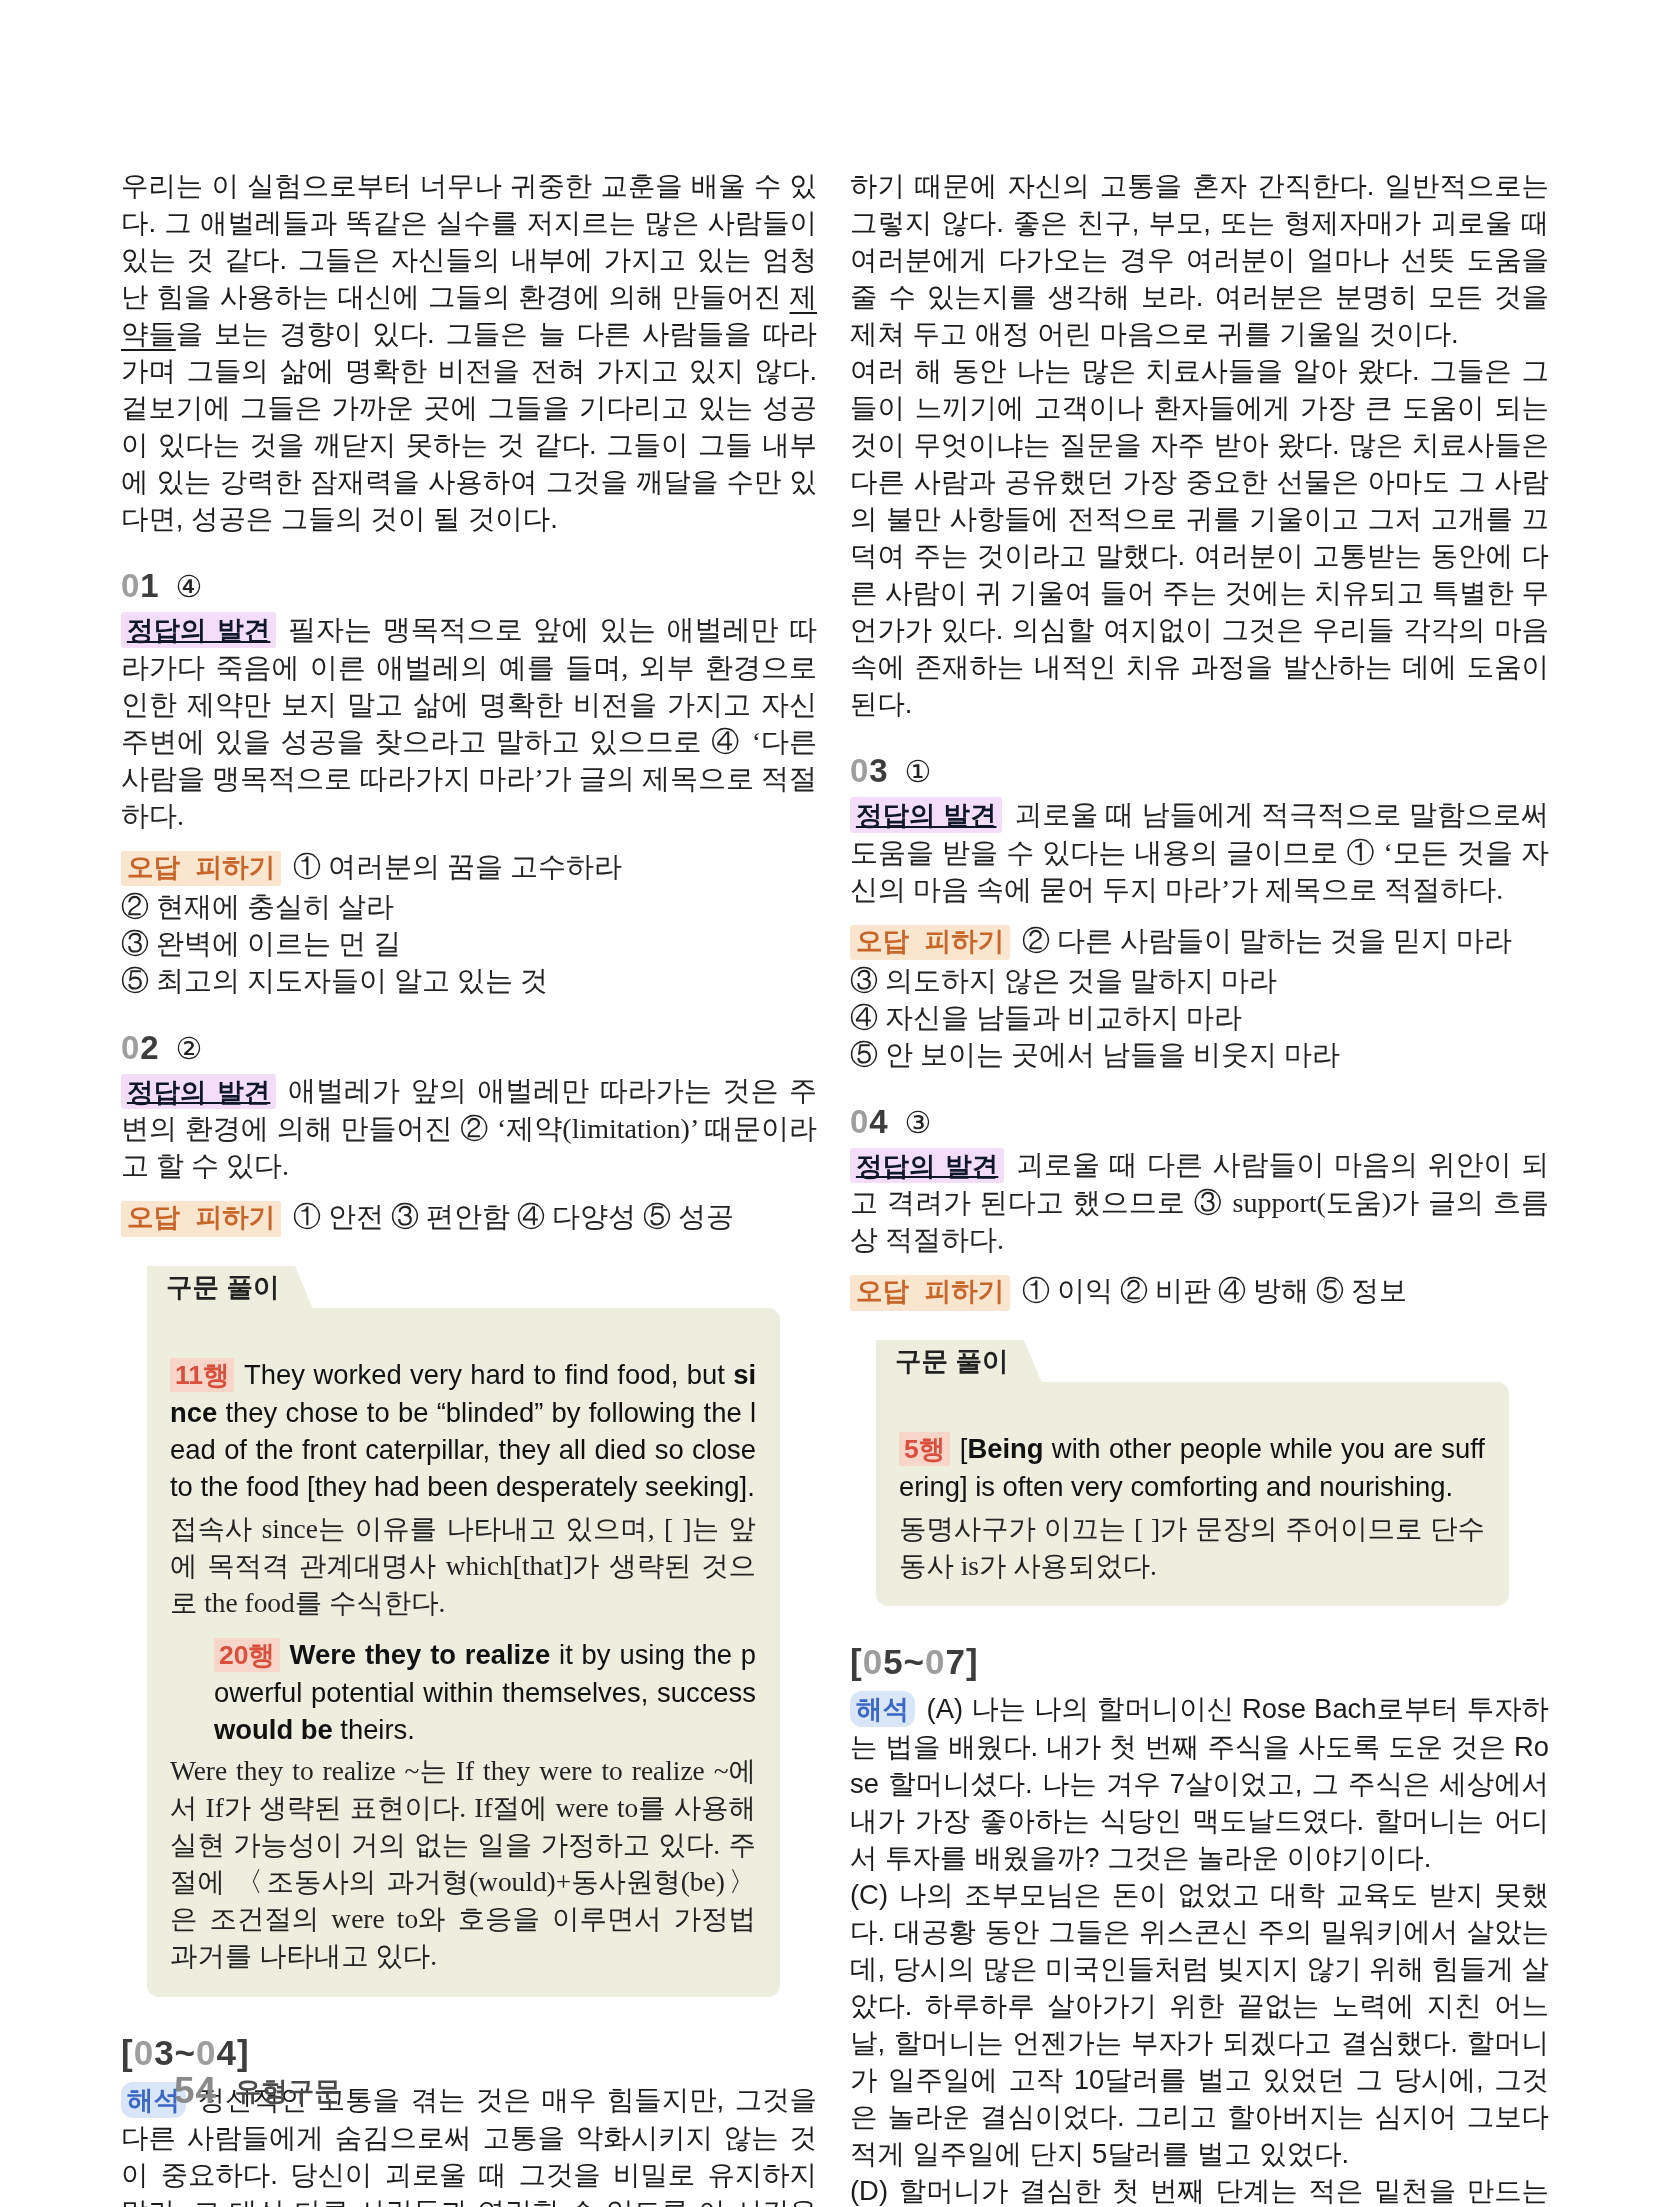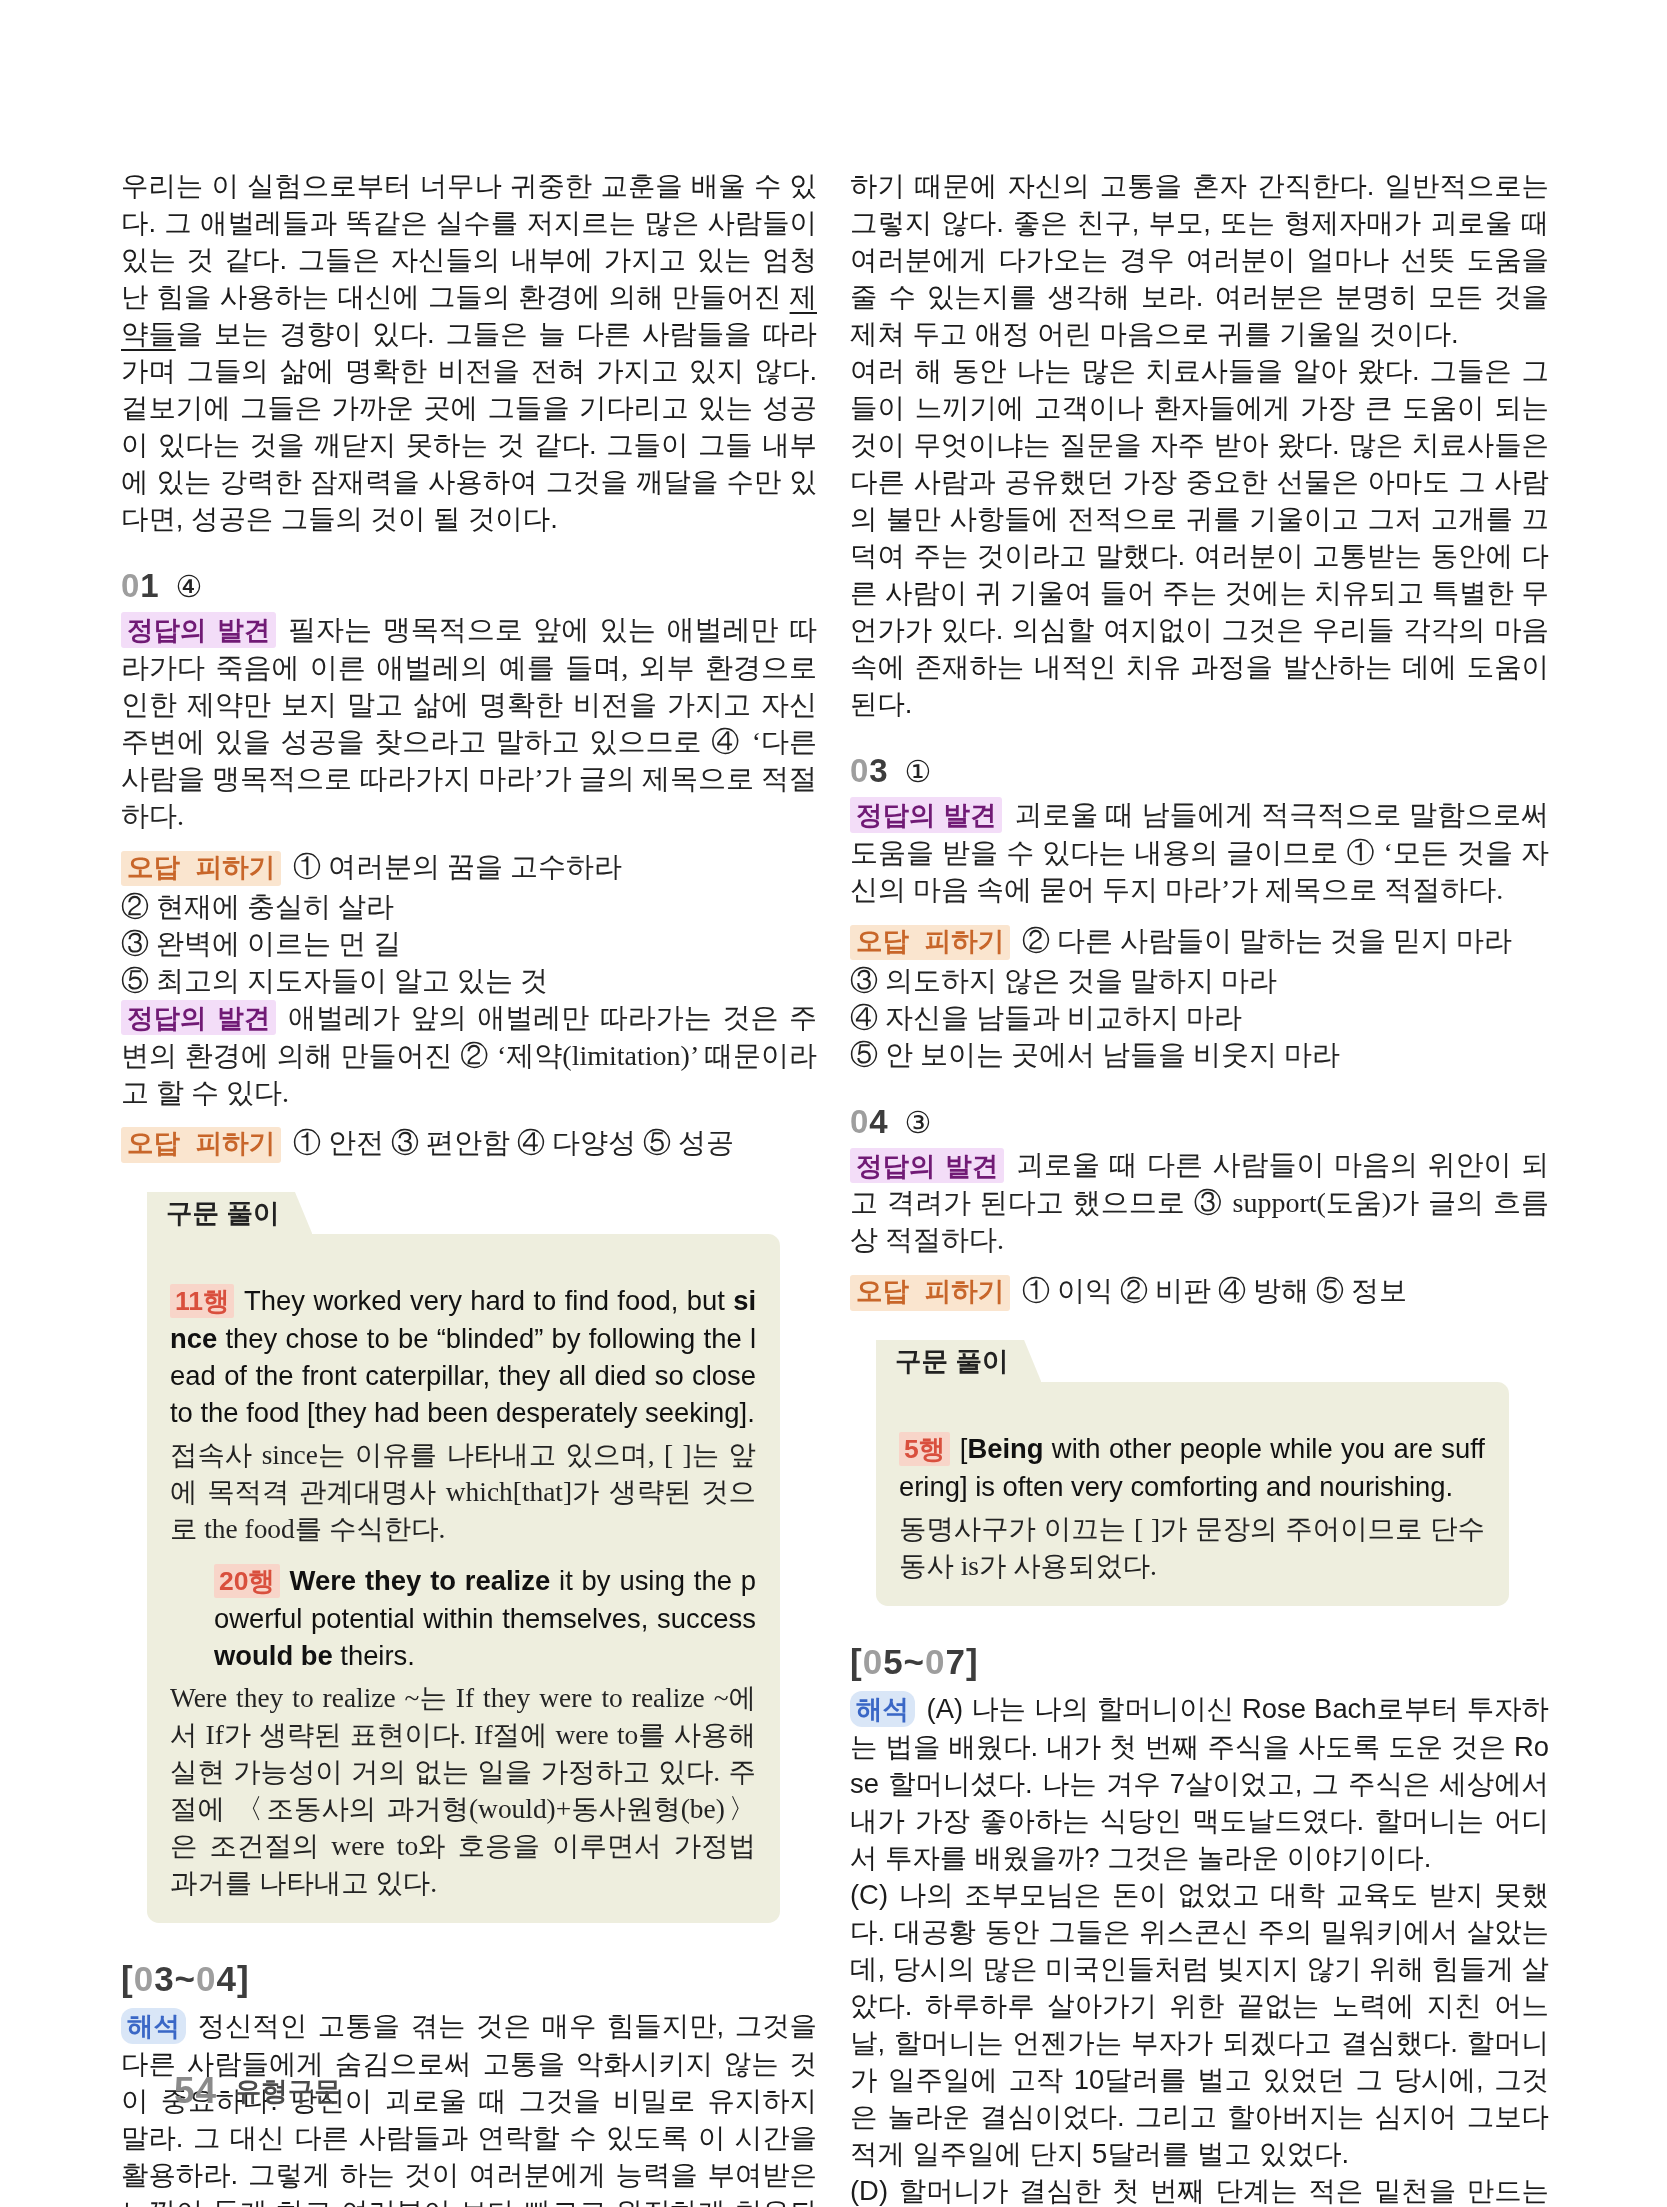--- a/index.html
+++ b/index.html
@@ -30,21 +30,21 @@
     letter-spacing:1px;
   }
   .sg{color:#9e9e9e;}
   .sb{font-weight:bold;}
   .su{text-decoration:underline;text-underline-offset:5.9px;text-decoration-thickness:2px;}
   .blk{margin-top:13.7px;}
   .chip{
     display:inline;font-family:"Liberation Sans",sans-serif;font-weight:bold;font-size:26.5px;
     padding:2.9px 5.9px;margin-right:11.8px;border-radius:2.9px;white-space:nowrap;
   }
-  .chip-discovery{color:#701a75;background:#f3ddf8;}
+  .chip-discovery{color:#0f172a;background:#f3ddf8;text-decoration:underline;}
   .chip-avoid{color:#c8662a;background:#fae5cf;font-family:Liberation Mono, monospace;}
   .chip-trans{color:#3a67c6;background:#d9e6f7;border-radius:12px;}
   .sbox{margin:27.4px 0 0 25.5px;width:633px;}
   .sbox-tab{
     display:inline-block;background:#eeeede;color:#222;
     font-weight:bold;font-size:26.5px;line-height:29px;
     padding:7.8px 33px 5.9px 19.6px;
     clip-path:polygon(0 0,calc(100% - 17.6px) 0,100% 100%,0 100%);
     vertical-align:bottom;
   }
@@ -75,20 +75,23 @@
   <div class="qhead">
     <span><span class="sg">0</span><span>1</span></span><span class="ans">④</span>
   </div>
   <p class="expl">
     <span class="chip chip-discovery">정답의 발견</span><span><span>필자는 맹목적으로 앞에 있는 애벌레만 따라가다 죽음에 이른 애벌레의 예를 들며, 외부 환경으로 인한 제약만 보지 말고 삶에 명확한 비전을 가지고 자신 주변에 있을 성공을 찾으라고 말하고 있으므로 ④ ‘다른 사람을 맹목적으로 따라가지 마라’가 글의 제목으로 적절하다.</span></span>
   </p>
   <p class="expl blk">
     <span class="chip chip-avoid">오답 피하기</span><span><span>① 여러분의 꿈을 고수하라</span><br><span>② 현재에 충실히 살라</span><br><span>③ 완벽에 이르는 먼 길</span><br><span>⑤ 최고의 지도자들이 알고 있는 것</span></span>
   </p>
 
+  <div class="qhead">
+    <span><span class="sg">0</span><span>2</span></span><span class="ans">②</span>
+  </div>
   <p class="expl">
     <span class="chip chip-discovery">정답의 발견</span><span><span>애벌레가 앞의 애벌레만 따라가는 것은 주변의 환경에 의해 만들어진 ② ‘제약(limitation)’ 때문이라고 할 수 있다.</span></span>
   </p>
   <p class="expl blk">
     <span class="chip chip-avoid">오답 피하기</span><span><span>① 안전  ③ 편안함  ④ 다양성  ⑤ 성공</span></span>
   </p>
 
   <div class="sbox">
     <div class="sbox-tab">구문 풀이</div>
     <div class="sbox-body">

